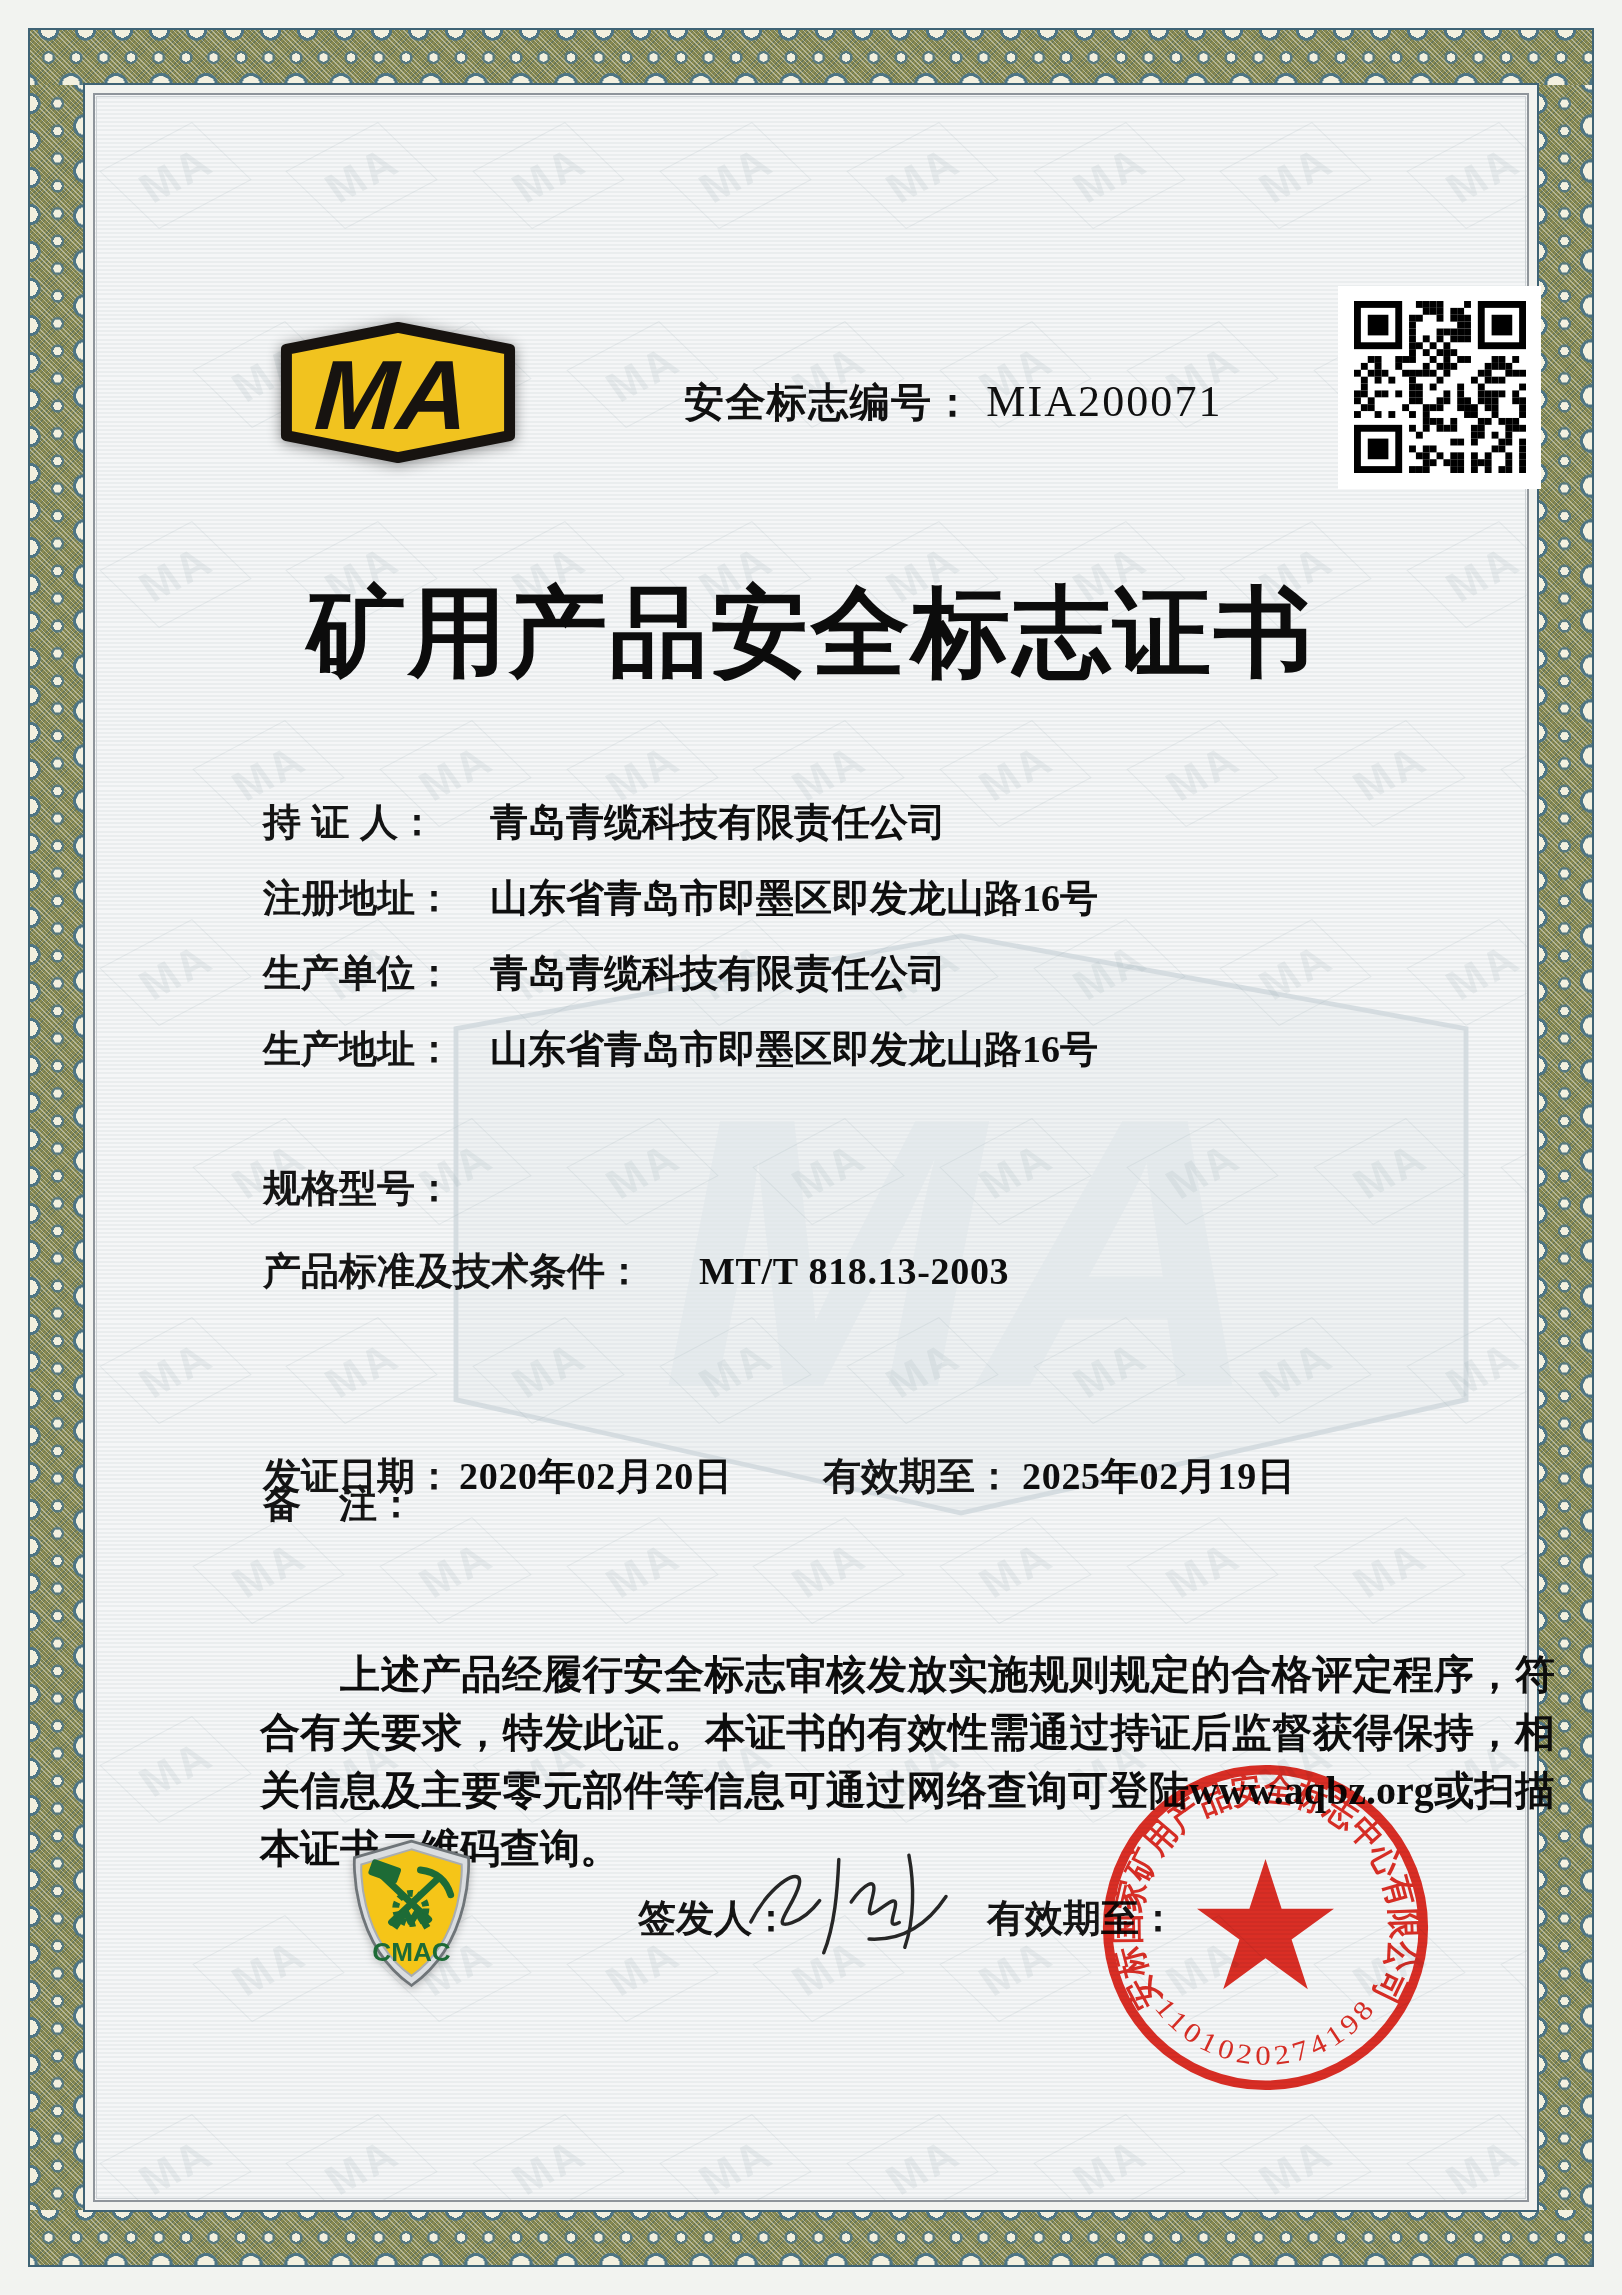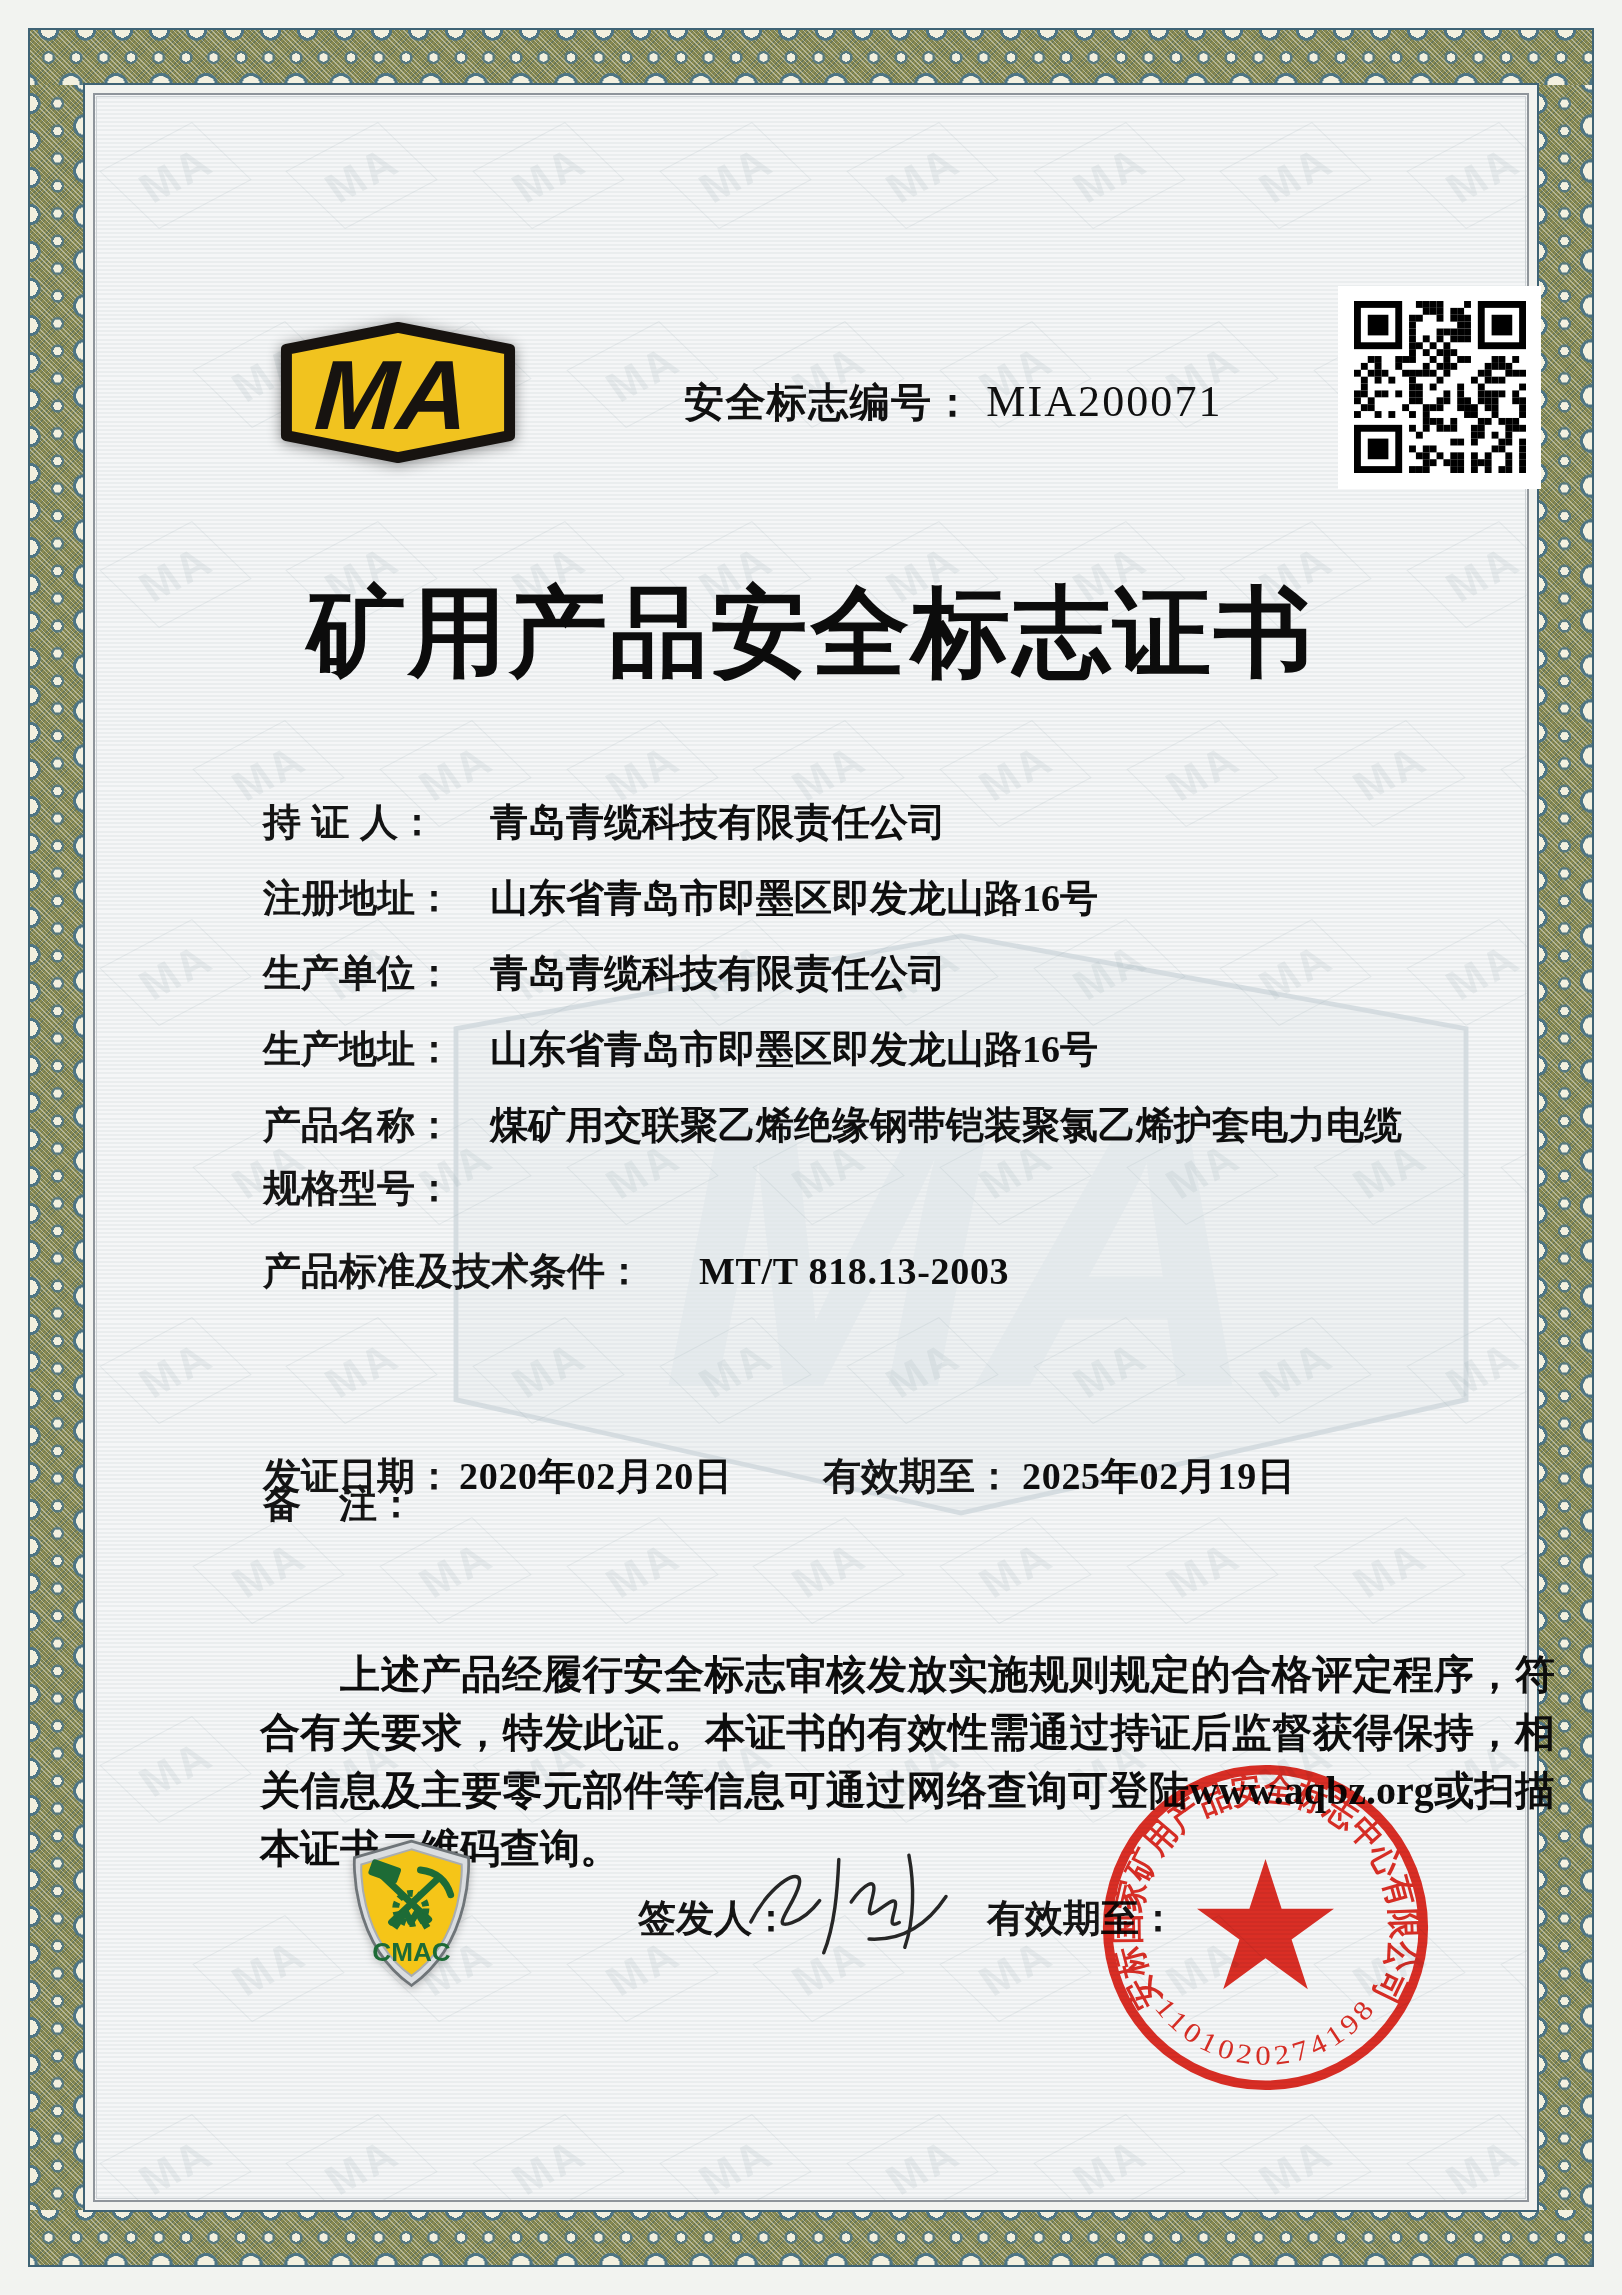--- a/index.html
+++ b/index.html
@@ -427,24 +427,20 @@
       <span class="val">山东省青岛市即墨区即发龙山路16号</span>
     </div>
     <div class="row" style="top:841px">
       <span class="lbl" style="width:227px">生产单位：</span>
       <span class="val">青岛青缆科技有限责任公司</span>
     </div>
     <div class="row" style="top:917px">
       <span class="lbl" style="width:227px">生产地址：</span>
       <span class="val">山东省青岛市即墨区即发龙山路16号</span>
     </div>
-    <div class="row" style="top:993px">
-      <span class="lbl" style="width:227px">产品名称：</span>
-      <span class="val">煤矿用交联聚乙烯绝缘钢带铠装聚氯乙烯护套电力电缆</span>
-    </div>
     <div class="row" style="top:1068px">
       <span class="lbl" style="width:227px">规格型号：</span>
     </div>
     <div class="row" style="top:1142px">
       <span class="lbl" style="width:436px">产品标准及技术条件：</span>
       <span class="val mono">MT/T 818.13-2003</span>
     </div>
 
     <div class="row" style="top:1344px">
       <span class="lbl" style="width:196px">发证日期：</span>

